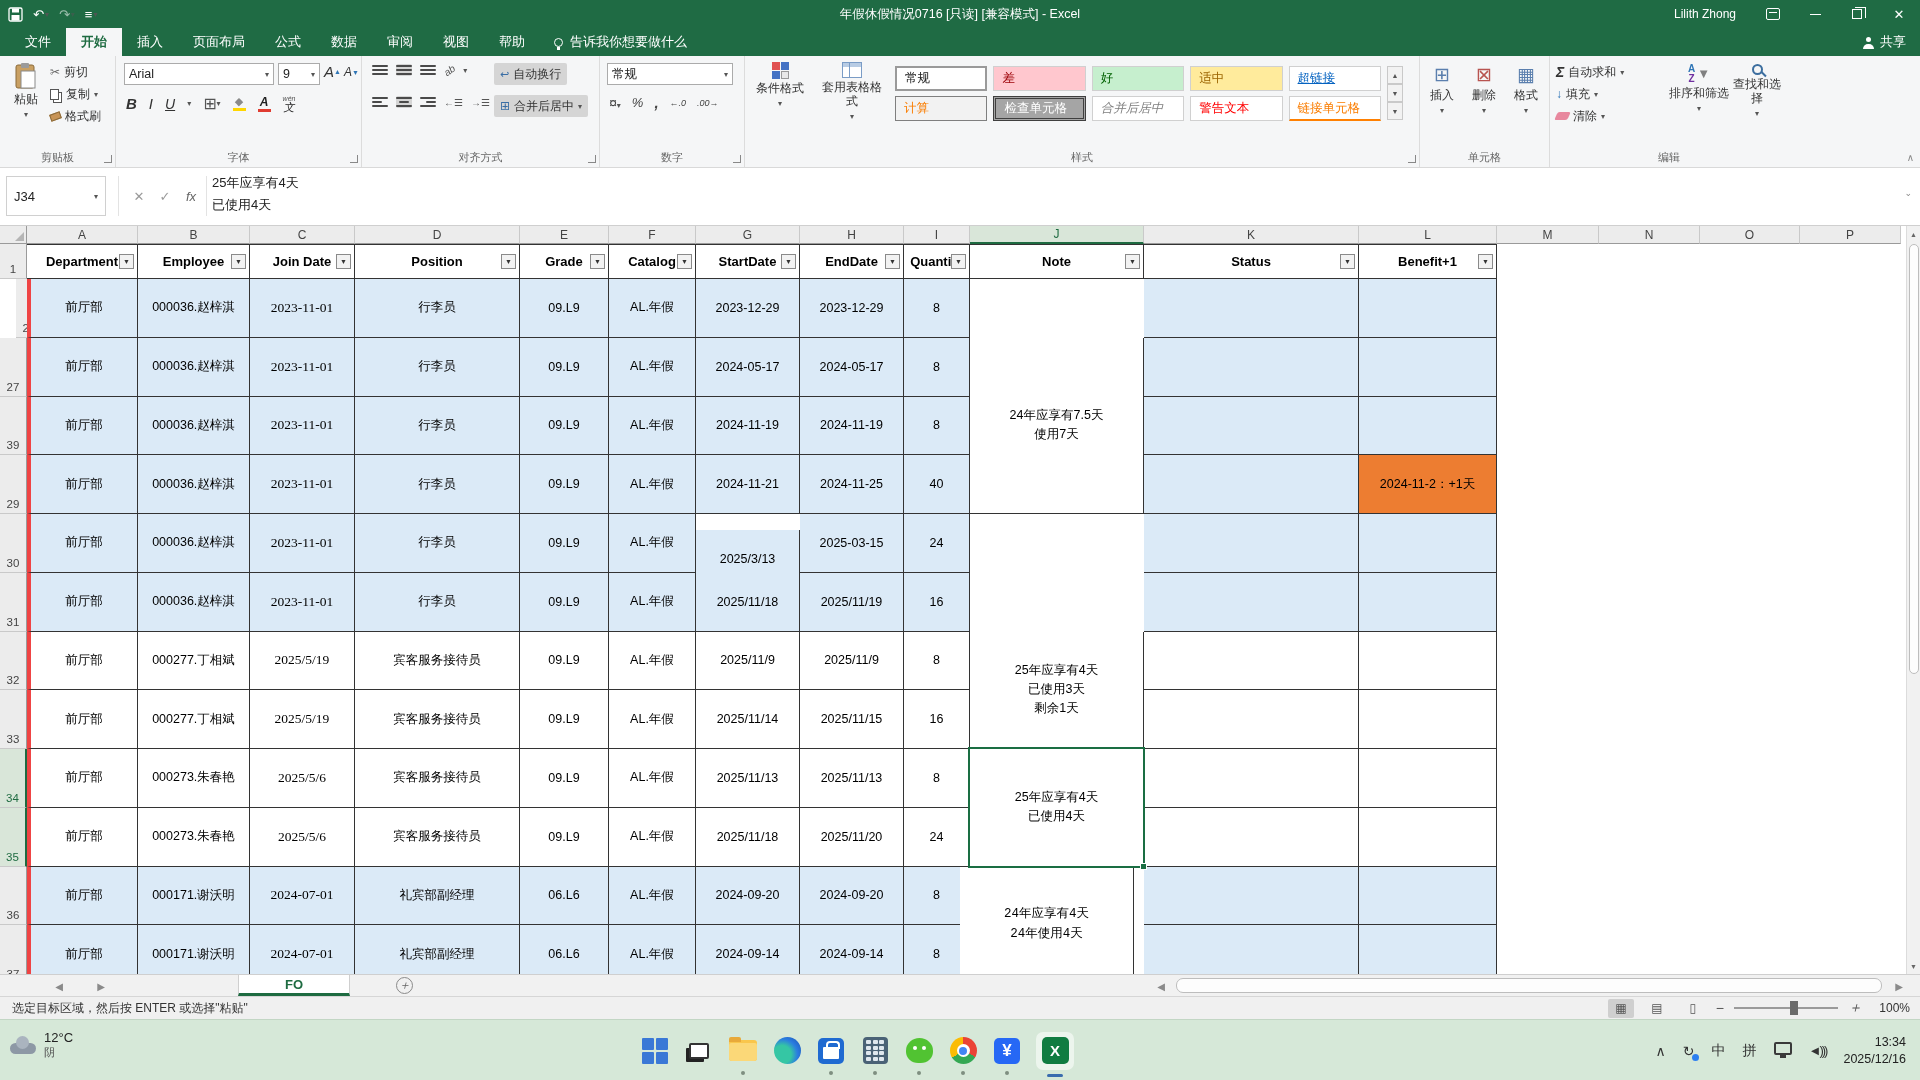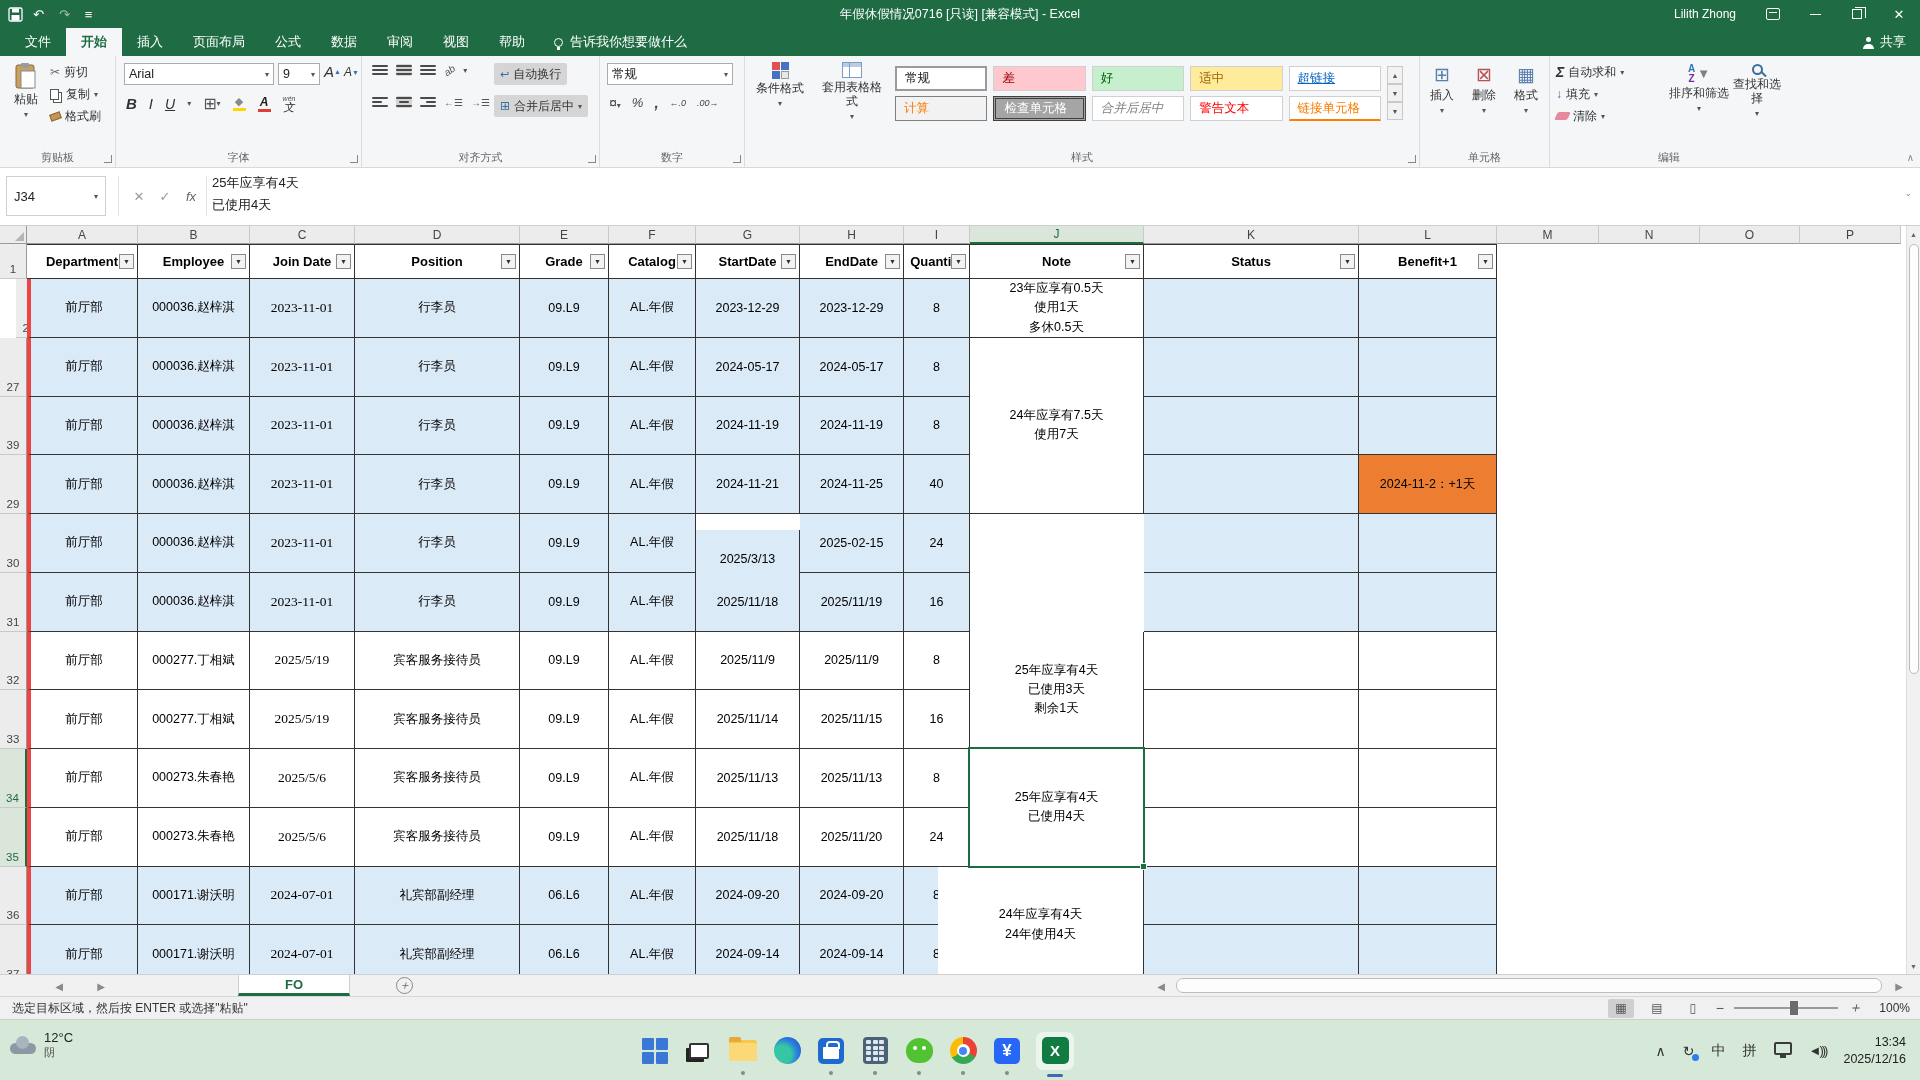--- a/index.html
+++ b/index.html
@@ -626,21 +626,21 @@
       <div class="dcell shade" style="left: 904px; top: 229.25px; width: 66px; height: 58.75px;">40</div>
       <div class="dcell shade" style="left: 1144px; top: 229.25px; width: 215px; height: 58.75px;"></div>
       <div class="dcell orange" style="left: 1359px; top: 229.25px; width: 138px; height: 58.75px;">2024-11-2：+1天</div>
       <div class="dcell shade firstcol" style="left: 27px; top: 288px; width: 111px; height: 58.75px;">前厅部</div>
       <div class="dcell shade" style="left: 138px; top: 288px; width: 112px; height: 58.75px;">000036.赵梓淇</div>
       <div class="dcell shade serif" style="left: 250px; top: 288px; width: 105px; height: 58.75px;">2023-11-01</div>
       <div class="dcell shade" style="left: 355px; top: 288px; width: 165px; height: 58.75px;">行李员</div>
       <div class="dcell shade" style="left: 520px; top: 288px; width: 89px; height: 58.75px;">09.L9</div>
       <div class="dcell shade" style="left: 609px; top: 288px; width: 87px; height: 58.75px;">AL.年假</div>
       <div class="dcell shade" style="left: 696px; top: 304px; width: 104px; height: 58.75px;">2025/3/13</div>
-      <div class="dcell shade" style="left: 800px; top: 288px; width: 104px; height: 58.75px;">2025-02-15</div>
+      <div class="dcell shade" style="left: 800px; top: 288px; width: 104px; height: 58.75px;">2025-03-15</div>
       <div class="dcell shade" style="left: 904px; top: 288px; width: 66px; height: 58.75px;">24</div>
       <div class="dcell shade" style="left: 1144px; top: 288px; width: 215px; height: 58.75px;"></div>
       <div class="dcell shade" style="left: 1359px; top: 288px; width: 138px; height: 58.75px;"></div>
       <div class="dcell shade firstcol" style="left: 27px; top: 346.75px; width: 111px; height: 58.75px;">前厅部</div>
       <div class="dcell shade" style="left: 138px; top: 346.75px; width: 112px; height: 58.75px;">000036.赵梓淇</div>
       <div class="dcell shade serif" style="left: 250px; top: 346.75px; width: 105px; height: 58.75px;">2023-11-01</div>
       <div class="dcell shade" style="left: 355px; top: 346.75px; width: 165px; height: 58.75px;">行李员</div>
       <div class="dcell shade" style="left: 520px; top: 346.75px; width: 89px; height: 58.75px;">09.L9</div>
       <div class="dcell shade" style="left: 609px; top: 346.75px; width: 87px; height: 58.75px;">AL.年假</div>
       <div class="dcell shade" style="left: 696px; top: 346.75px; width: 104px; height: 58.75px;">2025/11/18</div>
@@ -707,33 +707,30 @@
       <div class="dcell shade" style="left: 138px; top: 699.25px; width: 112px; height: 58.75px;">000171.谢沃明</div>
       <div class="dcell shade serif" style="left: 250px; top: 699.25px; width: 105px; height: 58.75px;">2024-07-01</div>
       <div class="dcell shade" style="left: 355px; top: 699.25px; width: 165px; height: 58.75px;">礼宾部副经理</div>
       <div class="dcell shade" style="left: 520px; top: 699.25px; width: 89px; height: 58.75px;">06.L6</div>
       <div class="dcell shade" style="left: 609px; top: 699.25px; width: 87px; height: 58.75px;">AL.年假</div>
       <div class="dcell shade" style="left: 696px; top: 699.25px; width: 104px; height: 58.75px;">2024-09-14</div>
       <div class="dcell shade" style="left: 800px; top: 699.25px; width: 104px; height: 58.75px;">2024-09-14</div>
       <div class="dcell shade" style="left: 904px; top: 699.25px; width: 66px; height: 58.75px;">8</div>
       <div class="dcell shade" style="left: 1144px; top: 699.25px; width: 215px; height: 58.75px;"></div>
       <div class="dcell shade" style="left: 1359px; top: 699.25px; width: 138px; height: 58.75px;"></div>
-      <div class="ncell shade" style="left: 970px; top: 53px; width: 174px; height: 58.75px;">23年应享有0.5天
-使用1天
-多休0.5天</div>
       <div class="ncell shade" style="left: 970px; top: 111.75px; width: 174px; height: 176.25px;">24年应享有7.5天
 使用7天</div>
       <div class="ncell" style="left: 970px; top: 405.5px; width: 174px; height: 117.5px;">25年应享有4天
 已使用3天
 剩余1天</div>
       <div class="ncell" style="left: 970px; top: 523px; width: 174px; height: 117.5px;">25年应享有4天
 已使用4天</div>
       <div class="activecell" style="left: 968px; top: 521px; width: 177px; height: 120.5px;"></div>
       <div class="handle" style="left: 1140px; top: 636.5px; width: 7px; height: 7px;"></div>
-      <div class="ncell shade" style="left: 938px; top: 640.5px; width: 206px; height: 117.5px;">24年应享有4天
+      <div class="ncell shade" style="left: 960px; top: 640.5px; width: 174px; height: 117.5px; font-family: Liberation Mono, monospace;">24年应享有4天
 24年使用4天</div>
     </div>
 
   <div class="vscroll">
     <div class="vbtn" style="position:absolute;top:0;width:100%">
         <i>▲</i>
       </div>
     <div class="vthumb"></div>
     <div class="vbtn" style="position:absolute;bottom:0;width:100%">
         <i>▼</i>

